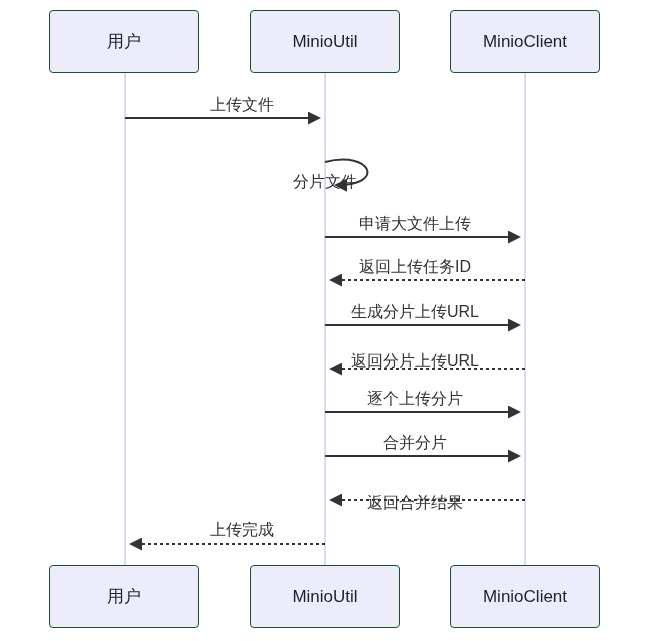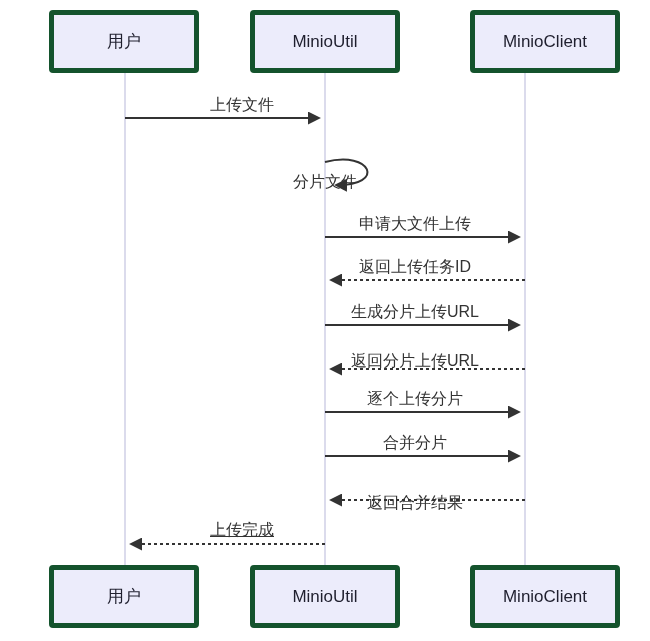--- a/index.html
+++ b/index.html
@@ -19,33 +19,33 @@
     position: absolute;
     left: 0;
     top: 0;
     z-index: 1;
   }
   .actor {
     position: absolute;
     width: 150px;
     height: 63px;
     background: #ececfb;
-    border: 5px solid #14532d;
+    border: 1px solid #14532d;
     border-radius: 4px;
     box-sizing: border-box;
     display: flex;
     align-items: center;
     justify-content: center;
     font-size: 17px;
     color: #1f1f2e;
     z-index: 2;
   }
   .actor.col-user   { left: 49px;  }
   .actor.col-util   { left: 250px; }
-  .actor.col-client { left: 470px; }
+  .actor.col-client { left: 450px; }
   .actor.row-top    { top: 10px;  }
   .actor.row-bottom { top: 565px; }
   .msg-label {
     position: absolute;
     height: 20px;
     line-height: 20px;
     text-align: center;
     font-size: 16px;
     color: #333333;
     z-index: 2;
@@ -116,21 +116,21 @@
 
   <div class="msg-label span-left" style="top:95px;">上传文件</div>
   <div class="msg-label span-self" style="top:137px;">分片文件</div>
   <div class="msg-label span-right" style="top:214px;">申请大文件上传</div>
   <div class="msg-label span-right" style="top:257px;">返回上传任务ID</div>
   <div class="msg-label span-right" style="top:302px;">生成分片上传URL</div>
   <div class="msg-label span-right" style="top:345px;margin-top:6px;">返回分片上传URL</div>
   <div class="msg-label span-right" style="top:389px;">逐个上传分片</div>
   <div class="msg-label span-right" style="top:433px;">合并分片</div>
   <div class="msg-label span-right" style="top:493px;">返回合并结果</div>
-  <div class="msg-label span-left" style="top:520px;text-decoration:underline;">上传完成</div>
+  <div class="msg-label span-left" style="top:520px;">上传完成</div>
 
   <div class="actor col-user row-bottom">
     <span>用户</span>
   </div>
   <div class="actor col-util row-bottom">
     <span>MinioUtil</span>
   </div>
   <div class="actor col-client row-bottom">
     <span>MinioClient</span>
   </div>

